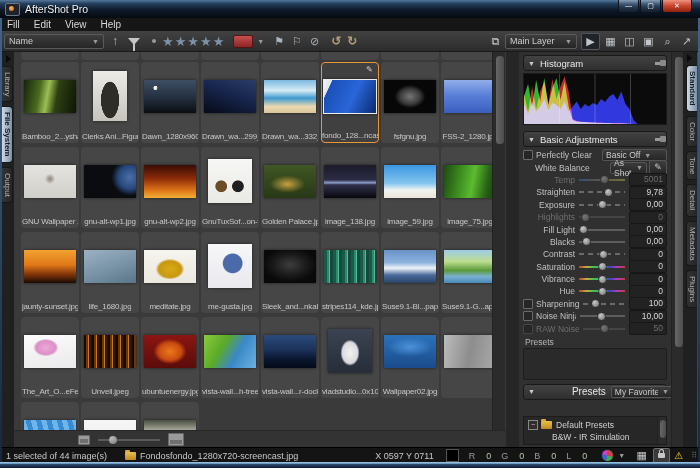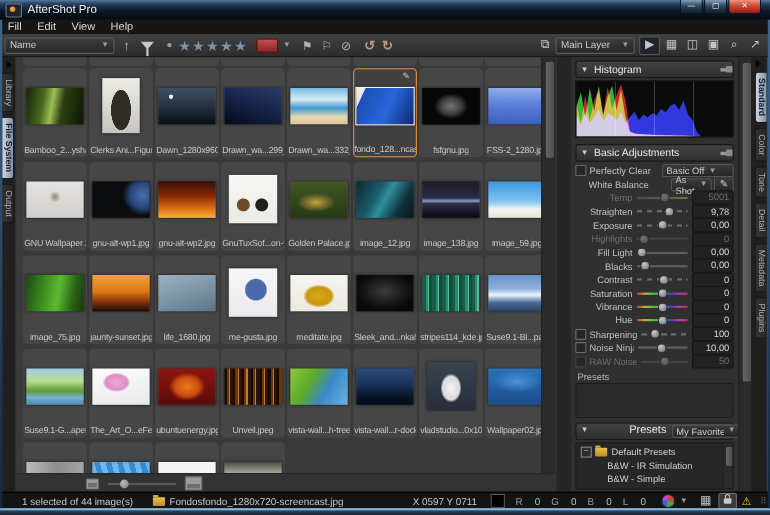--- a/index.html
+++ b/index.html
@@ -114,21 +114,21 @@
     color:#d8d8d8;font-size:8.5px;text-align:right;padding:0 3px;line-height:11px;flex:none;}
   .valbox.wide{width:40px;margin-left:3px;}
   .adjrow.dis .valbox{color:#6e6e6e;}
   .mini-select{height:12px;background:linear-gradient(180deg,#3b3b3b,#262626);border:1px solid #555;
     border-radius:2px;color:#ccc;font-size:8.5px;display:flex;align-items:center;
     padding:0 3px;box-sizing:border-box;}
   .dropper-btn{width:16px;height:13px;margin-left:2px;background:linear-gradient(180deg,#3d3d3d,#262626);
     border:1px solid #555;border-radius:2px;color:#ccc;font-size:9px;text-align:center;line-height:12px;flex:none;}
   .kwlabel{font-size:8.5px;color:#b8b8b8;margin:2px 0 1px 2px;flex:none;}
   .kwbox{height:30px;background:#2a2a2a;border:1px solid #1d1d1d;border-radius:2px;flex:none;}
-  .presets-list{flex:1;background:#272727;border:1px solid #1c1c1c;margin-top:2px;position:relative;
+  .presets-list{flex:1;background:#272727;border:1px solid #1c1c1c;margin-top:16px;position:relative;
     padding:2px 0 0 4px;overflow:hidden;}
   .prow{display:flex;align-items:center;height:12px;color:#d0d0d0;font-size:8.5px;}
   .prow .expander{width:8px;height:8px;border:1px solid #888;background:#2e2e2e;color:#ccc;font-size:7px;
     line-height:7px;text-align:center;margin-right:3px;flex:none;}
   .folder{width:11px;height:8px;background:linear-gradient(180deg,#e8c050,#c08a20);border-radius:1px;
     position:relative;margin-right:4px;flex:none;}
   .folder:before{content:"";position:absolute;top:-2px;left:0;width:5px;height:2px;background:#d8a838;border-radius:1px 1px 0 0;}
   .prow.child{padding-left:24px;}
   
   .statusbar{position:absolute;left:0;top:447px;width:700px;height:15px;background:#141414;
@@ -307,26 +307,20 @@
             <div class="fname">GnuTuxSof...on-v1.jpg</div>
           </div>
           <div class="tile">
             <div class="thumbbox">
               <div class="thumb landscape" style="background: radial-gradient(55% 42% at 45% 58%, rgb(201, 161, 64) 0%, rgba(0, 0, 0, 0) 62%), linear-gradient(rgb(64, 86, 35), rgb(39, 56, 22));"></div>
             </div>
             <div class="fname">Golden Palace.jpg</div>
           </div>
           <div class="tile">
             <div class="thumbbox">
-              <div class="thumb landscape" style="background: linear-gradient(120deg, rgb(12, 42, 52), rgb(26, 90, 106) 35%, rgb(45, 143, 156) 50%, rgb(16, 50, 62) 75%, rgb(6, 20, 24));"></div>
-            </div>
-            <div class="fname">image_12.jpg</div>
-          </div>
-          <div class="tile">
-            <div class="thumbbox">
               <div class="thumb landscape" style="background: linear-gradient(rgb(27, 27, 41), rgb(43, 43, 69) 45%, rgb(141, 157, 203) 54%, rgb(48, 48, 74) 60%, rgb(8, 8, 14));"></div>
             </div>
             <div class="fname">image_138.jpg</div>
           </div>
           <div class="tile">
             <div class="thumbbox">
               <div class="thumb landscape" style="background: linear-gradient(rgb(58, 150, 224), rgb(130, 197, 239) 55%, rgb(240, 244, 240) 76%, rgb(233, 229, 218));"></div>
             </div>
             <div class="fname">image_59.jpg</div>
           </div>
@@ -343,32 +337,32 @@
             <div class="fname">jaunty-sunset.jpg</div>
           </div>
           <div class="tile">
             <div class="thumbbox">
               <div class="thumb landscape" style="background: linear-gradient(160deg, rgb(156, 178, 194), rgb(123, 149, 169) 50%, rgb(90, 116, 136));"></div>
             </div>
             <div class="fname">life_1680.jpg</div>
           </div>
           <div class="tile">
             <div class="thumbbox">
+              <div class="thumb landscape" style="background: radial-gradient(42% 48% at 50% 58%, rgb(217, 169, 25) 0%, rgb(199, 152, 16) 52%, rgba(0, 0, 0, 0) 66%), linear-gradient(rgb(246, 244, 238), rgb(235, 232, 224));"></div>
+            </div>
+            <div class="fname">meditate.jpg</div>
+          </div>
+          <div class="tile">
+            <div class="thumbbox">
               <div class="thumb square" style="background: radial-gradient(16px at 56% 44%, rgb(74, 106, 170) 0%, rgb(74, 106, 170) 58%, rgba(0, 0, 0, 0) 65%), linear-gradient(rgb(247, 247, 249), rgb(233, 233, 238));"></div>
             </div>
             <div class="fname">me-gusta.jpg</div>
           </div>
           <div class="tile">
             <div class="thumbbox">
-              <div class="thumb landscape" style="background: radial-gradient(42% 48% at 50% 58%, rgb(217, 169, 25) 0%, rgb(199, 152, 16) 52%, rgba(0, 0, 0, 0) 66%), linear-gradient(rgb(246, 244, 238), rgb(235, 232, 224));"></div>
-            </div>
-            <div class="fname">meditate.jpg</div>
-          </div>
-          <div class="tile">
-            <div class="thumbbox">
               <div class="thumb landscape" style="background: radial-gradient(52% 52% at 50% 45%, rgb(61, 61, 61), rgb(27, 27, 27) 60%, rgb(9, 9, 9));"></div>
             </div>
             <div class="fname">Sleek_and...nkahn.jpg</div>
           </div>
           <div class="tile">
             <div class="thumbbox">
               <div class="thumb landscape" style="background: repeating-linear-gradient(90deg, rgb(26, 90, 74) 0px, rgb(26, 90, 74) 3px, rgb(46, 138, 110) 3px, rgb(46, 138, 110) 5px, rgb(79, 189, 148) 5px, rgb(79, 189, 148) 6px, rgb(22, 72, 60) 6px, rgb(22, 72, 60) 9px);"></div>
             </div>
             <div class="fname">stripes114_kde.jpg</div>
           </div>
@@ -385,29 +379,29 @@
             <div class="fname">Suse9.1-G...apers.jpg</div>
           </div>
           <div class="tile">
             <div class="thumbbox">
               <div class="thumb landscape" style="background: radial-gradient(38% 42% at 42% 38%, rgb(234, 169, 211) 0%, rgb(221, 143, 197) 50%, rgba(0, 0, 0, 0) 64%), linear-gradient(170deg, rgb(252, 252, 252), rgb(233, 233, 235));"></div>
             </div>
             <div class="fname">The_Art_O...eFear.jpg</div>
           </div>
           <div class="tile">
             <div class="thumbbox">
+              <div class="thumb landscape" style="background: repeating-linear-gradient(90deg, rgb(21, 10, 4) 0px, rgb(21, 10, 4) 2px, rgb(107, 53, 8) 2px, rgb(107, 53, 8) 4px, rgb(201, 122, 24) 4px, rgb(201, 122, 24) 5px, rgb(42, 20, 6) 5px, rgb(42, 20, 6) 8px);"></div>
+            </div>
+            <div class="fname">Unveil.jpeg</div>
+          </div>
+          <div class="tile">
+            <div class="thumbbox">
               <div class="thumb landscape" style="background: radial-gradient(48% 58%, rgb(234, 122, 24) 0%, rgb(201, 76, 16) 45%, rgba(0, 0, 0, 0) 66%), linear-gradient(rgb(140, 21, 17), rgb(90, 12, 10));"></div>
             </div>
             <div class="fname">ubuntuenergy.jpg</div>
-          </div>
-          <div class="tile">
-            <div class="thumbbox">
-              <div class="thumb landscape" style="background: repeating-linear-gradient(90deg, rgb(21, 10, 4) 0px, rgb(21, 10, 4) 2px, rgb(107, 53, 8) 2px, rgb(107, 53, 8) 4px, rgb(201, 122, 24) 4px, rgb(201, 122, 24) 5px, rgb(42, 20, 6) 5px, rgb(42, 20, 6) 8px);"></div>
-            </div>
-            <div class="fname">Unveil.jpeg</div>
           </div>
           <div class="tile">
             <div class="thumbbox">
               <div class="thumb landscape" style="background: linear-gradient(120deg, rgb(140, 202, 58), rgb(92, 170, 42) 35%, rgb(58, 136, 200) 62%, rgb(108, 178, 226));"></div>
             </div>
             <div class="fname">vista-wall...h-tree.jpg</div>
           </div>
           <div class="tile">
             <div class="thumbbox">
               <div class="thumb landscape" style="background: linear-gradient(rgb(43, 75, 123), rgb(27, 49, 89) 45%, rgb(10, 24, 48) 72%, rgb(4, 10, 24));"></div>
@@ -639,21 +633,21 @@
           <div class="vtab r">Color</div>
           <div class="vtab r">Tone</div>
           <div class="vtab r">Detail</div>
           <div class="vtab r">Metadata</div>
           <div class="vtab r">Plugins</div>
         </div>
     </div>
   </div>
 
   <div class="statusbar">
-    <span style="margin-left:20px;">1 selected of 44 image(s)</span>
+    <span style="margin-left:6px;">1 selected of 44 image(s)</span>
     <span class="folder" style="margin-left:18px;"></span>
     <span>Fondos</span>
     <span style="">fondo_1280x720-screencast.jpg</span>
     <span style="margin-left:auto;">X 0597 Y 0711</span>
     <span class="blackswatch"></span>
     <span id="channels" style="display:flex;align-items:center;">
         <span class="chan-lbl">R</span>
         <span class="chan-val">0</span>
         <span class="chan-lbl">G</span>
         <span class="chan-val">0</span>

